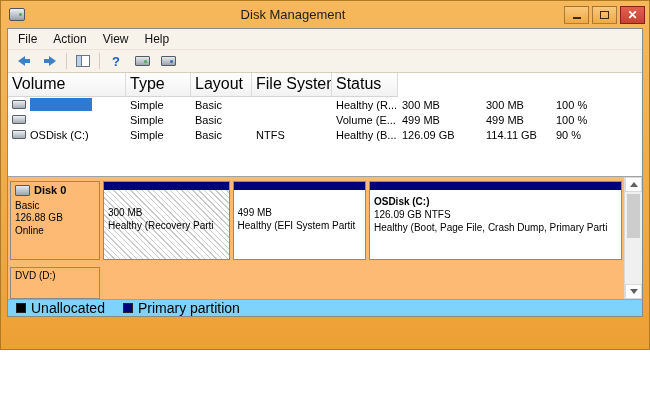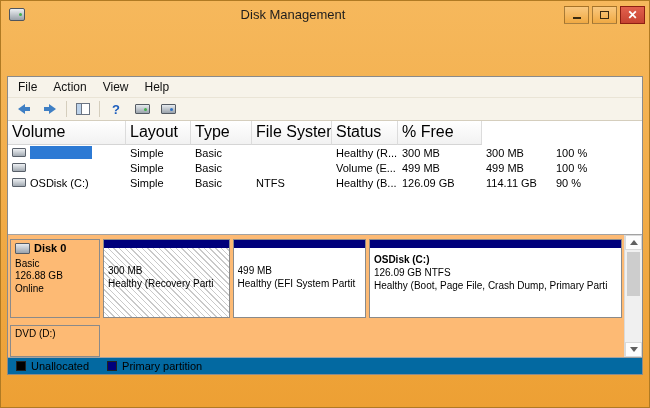--- a/index.html
+++ b/index.html
@@ -1,25 +1,24 @@
 <!DOCTYPE html>
 <html><head>
 <meta charset="utf-8">
 <style>
   * { box-sizing: border-box; margin: 0; padding: 0; }
   html,body { background:#ffffff; }
   body { font-family: "Liberation Sans", sans-serif; }
 
   .window {
-    width: 650px; height: 408px;
+    width: 650px; height: 350px;
     background: linear-gradient(#f6b85c, #eda034);
     border: 1px solid #b07a23;
     display: flex; flex-direction: column;
     position: relative;
-    gap: 48px;
   }
 
   
   .titlebar { flex: 0 0 27px; display: flex; align-items: center; padding: 0 4px; }
   .app-icon { width: 16px; height: 13px; margin-left: 4px; position: relative;
     background: linear-gradient(#eceff2, #98a0a8); border: 1px solid #4e555e; border-radius: 2px; }
   .app-icon::after { content:""; position:absolute; right:2px; top:4px; width:3px; height:3px;
     background:#44b04e; border-radius:50%; }
   .title { flex: 1; text-align: center; font-size: 13px; color: #1d1d1d; }
   .win-controls { display: flex; align-items: center; }
@@ -116,22 +115,22 @@
   .scroll-btn { width: 17px; height: 15px; background: #fdfdfd; border: 1px solid #dadada;
     display: flex; align-items: center; justify-content: center; cursor: pointer; }
   .tri-up { width:0; height:0; border-left:4px solid transparent; border-right:4px solid transparent;
     border-bottom:5px solid #606060; }
   .tri-down { width:0; height:0; border-left:4px solid transparent; border-right:4px solid transparent;
     border-top:5px solid #606060; }
   .scroll-thumb { width: 13px; height: 44px; background: #cdcdcd; margin-top: 2px; cursor: pointer; }
   .scroll-spacer { flex: 1; }
 
   
-  .legend { flex: 0 0 17px; background: #0369a1; border-top: 1px solid #a2a2a2;
-    display: flex; align-items: center; padding: 0 8px; gap: 18px; font-size: 11px; color: #000; }
+  .legend { flex: 0 0 17px; background: #7dd3fc; border-top: 1px solid #a2a2a2;
+    display: flex; align-items: center; padding: 0 8px; gap: 18px; font-size: 14px; color: #000; }
   .legend-item { display: flex; align-items: center; gap: 5px; }
   .legend-swatch { width: 10px; height: 10px; border: 1px solid #222; }
 </style>
 </head>
 <body>
 
 <div class="window">
 
   <div class="titlebar">
     <span class="app-icon"></span>
@@ -185,25 +184,24 @@
         <span class="icon-disk"></span>
       </div>
       <div class="tool-btn">
         <span class="icon-disk alt"></span>
       </div>
     </div>
 
     <div class="volume-list">
       <div class="grid-row list-header">
         <div class="cell">Volume</div>
+        <div class="cell">Type</div>
         <div class="cell">Layout</div>
-        <div class="cell">Type</div>
         <div class="cell">File System</div>
         <div class="cell">Status</div>
-        <div class="cell">% Free</div>
       </div>
 
       <div class="grid-row list-row">
         <div class="cell vol-cell">
           <span class="row-icon"></span>
           <span class="sel-box"></span>
         </div>
         <div class="cell">Simple</div>
         <div class="cell">Basic</div>
         <div class="cell"></div>

